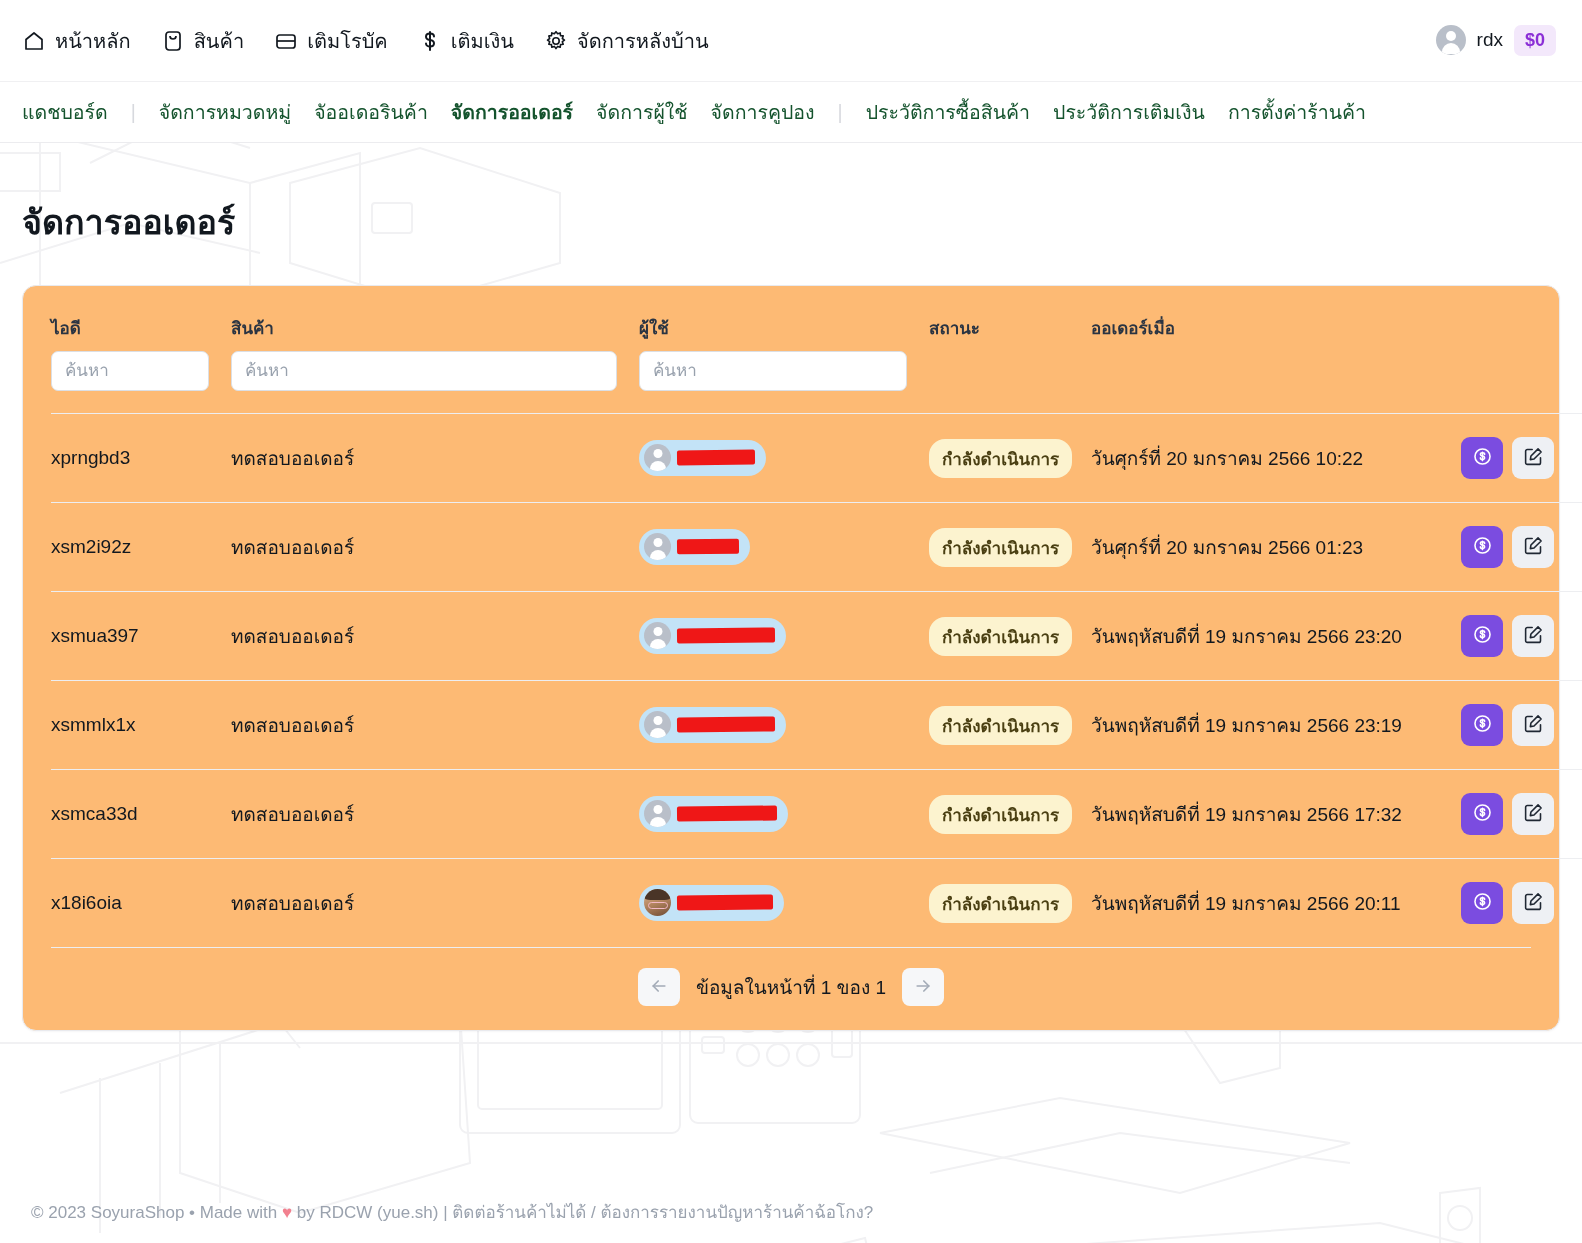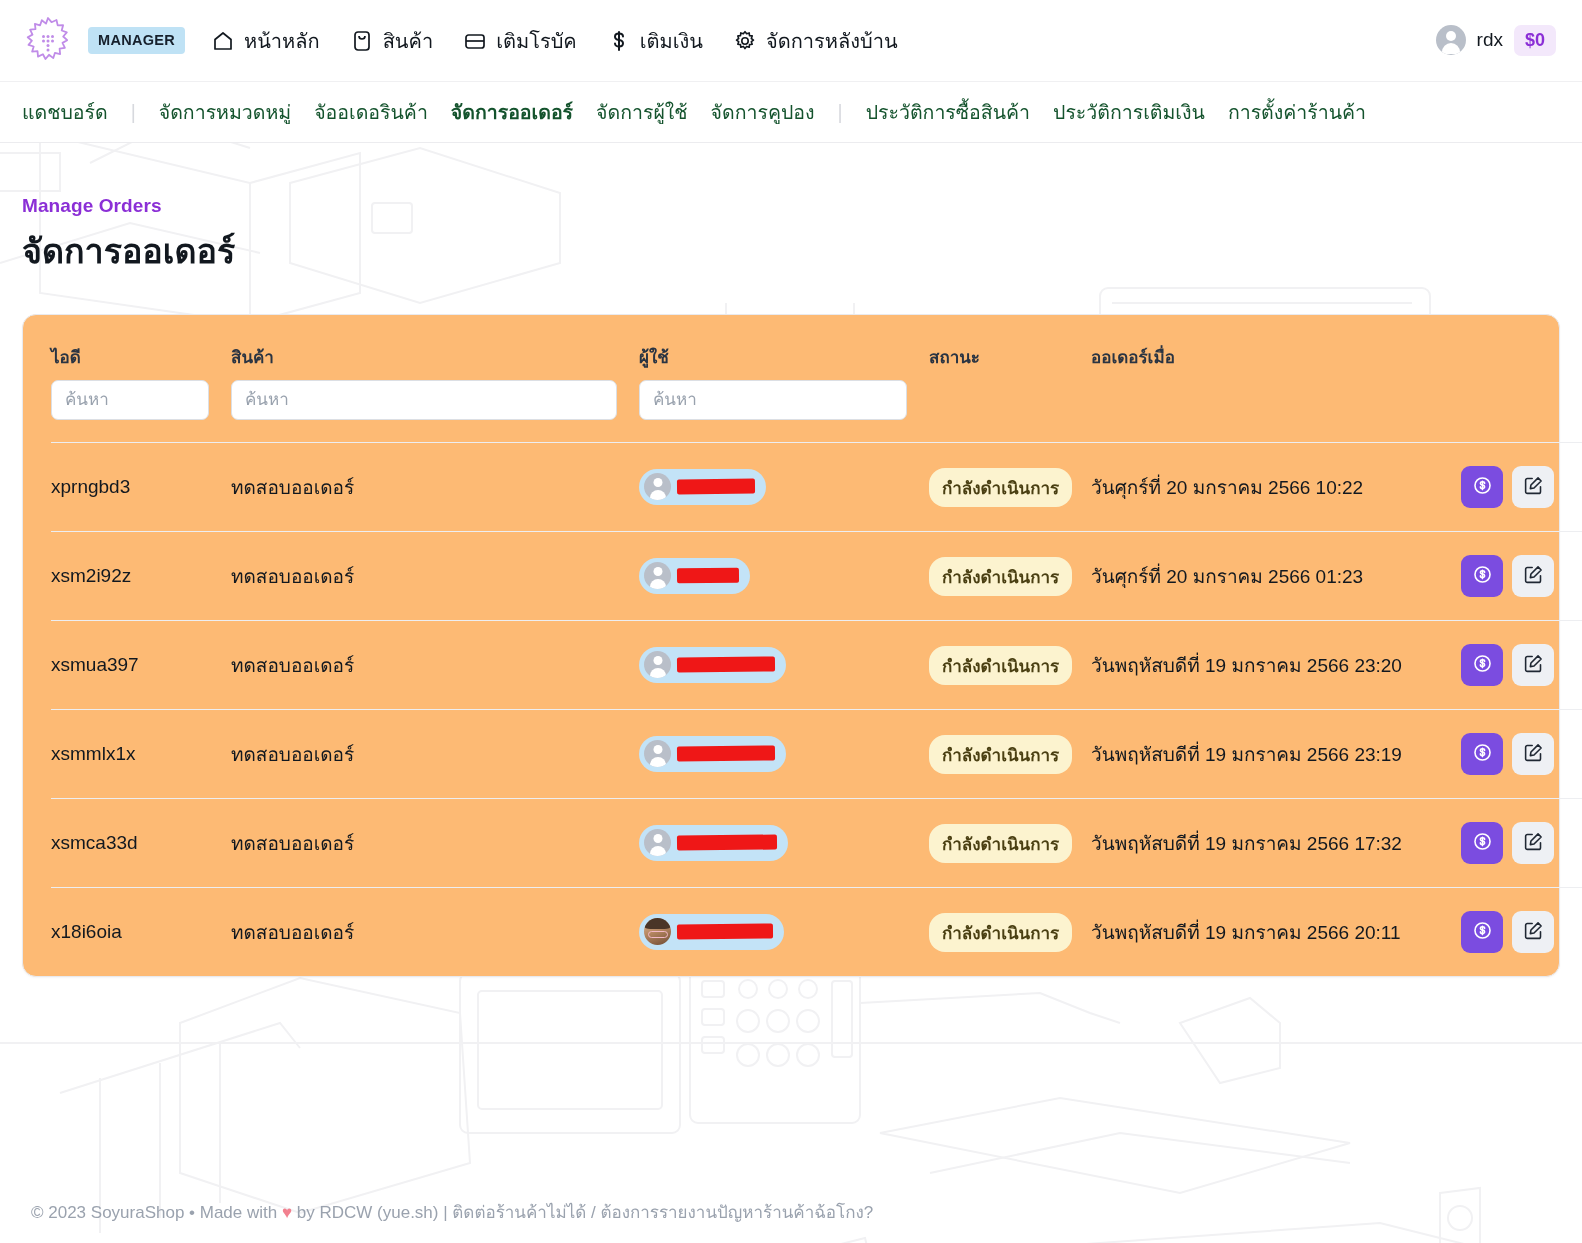--- a/index.html
+++ b/index.html
@@ -380,38 +380,20 @@
       <path d="M825 1105 L865 1095 L870 1115 L830 1125 Z"></path>
       <path d="M380 1240 L1582 1235"></path>
       <path d="M0 120 L130 80 L260 110"></path>
       <path d="M290 40 L420 5 L560 50 L560 120 L420 160 L290 120 Z"></path>
       <rect x="372" y="60" width="40" height="30" rx="3"></rect>
     </g>
   </svg>
 </div>
 
 <header class="topbar">
-  <div class="brand">
-    <span>
-      <svg class="logo-mark" viewBox="0 0 52 52" xmlns="http://www.w3.org/2000/svg">
-        <path d="M26 3 l3.5 4.2 5-2.2 1.2 5.4 5.4-0.2 -1.4 5.3 5.1 1.9 -3.6 4.1 4 3.7 -4.7 2.7 2.4 4.9 -5.3 0.9 0.5 5.4 -5.2-1.2 -1.6 5.2 -4.3-3.3 -3.5 4.2 -2.6-4.8 -4.9 2.4 -0.5-5.4 -5.4 0.5 1.6-5.2 -5.2-1.6 3.4-4.2 -4.2-3.5 4.8-2.6 -2.4-4.9 5.4-0.5 -0.6-5.4 5.2 1.5 1.7-5.1 4.2 3.4 Z" fill="none" stroke="#c08ce8" stroke-width="1.8" stroke-linejoin="round"></path>
-        <g fill="#c08ce8">
-          <circle cx="21.5" cy="21.5" r="1.5"></circle>
-            <circle cx="26" cy="21.5" r="1.5"></circle>
-            <circle cx="30.5" cy="21.5" r="1.5"></circle>
-          <circle cx="21.5" cy="26" r="1.5"></circle>
-            <circle cx="26" cy="26" r="1.5"></circle>
-            <circle cx="30.5" cy="26" r="1.5"></circle>
-          <circle cx="26" cy="30.5" r="1.5"></circle>
-            <circle cx="26" cy="35" r="1.5"></circle>
-        </g>
-      </svg>
-    </span>
-    <span class="manager-badge">MANAGER</span>
-  </div>
 
   <nav class="topnav">
     <a class="topnav-item">
       <span class="ic">
         <svg width="24" height="24" viewBox="0 0 24 24" fill="none" stroke="#12181f" stroke-width="1.7" stroke-linejoin="round">
           <path d="M4 10.5 L12 4 L20 10.5 V20 H4 Z"></path>
         </svg>
       </span>
       <span>หน้าหลัก</span>
     </a>
@@ -473,21 +455,20 @@
   <a class="subnav-item active">จัดการออเดอร์</a>
   <a class="subnav-item">จัดการผู้ใช้</a>
   <a class="subnav-item">จัดการคูปอง</a>
   <span class="subnav-sep">|</span>
   <a class="subnav-item">ประวัติการซื้อสินค้า</a>
   <a class="subnav-item">ประวัติการเติมเงิน</a>
   <a class="subnav-item">การตั้งค่าร้านค้า</a>
 </nav>
 
 <main class="page">
-  <div class="eyebrow">Manage Orders</div>
   <h1 class="page-title">จัดการออเดอร์</h1>
 
   <section class="card">
     <table class="orders">
       <thead>
         <tr>
           <th class="col-id">ไอดี</th>
           <th class="col-prod">สินค้า</th>
           <th class="col-user">ผู้ใช้</th>
           <th class="col-status">สถานะ</th>
@@ -686,18 +667,37 @@
                       <path d="M20 13.5 V19 a2 2 0 0 1-2 2 H5 a2 2 0 0 1-2-2 V6 a2 2 0 0 1 2-2 h5.5"></path>
                       <path d="M17.2 3.3 l3.5 3.5 -8.1 8.1 -4.2 0.7 0.7-4.2 Z"></path>
                     </svg></span>
                 </button>
               </div>
             </td>
           </tr>
         </tbody>
     </table>
 
+    <div class="pagination">
+      <button class="page-btn">
+        <span>
+          <svg width="20" height="20" viewBox="0 0 24 24" fill="none" stroke="currentColor" stroke-width="2" stroke-linecap="round" stroke-linejoin="round">
+            <path d="M19 12H5"></path>
+              <path d="M11 18 L5 12 L11 6"></path>
+          </svg>
+        </span>
+      </button>
+      <span class="page-label">ข้อมูลในหน้าที่ 1 ของ 1</span>
+      <button class="page-btn">
+        <span>
+          <svg width="20" height="20" viewBox="0 0 24 24" fill="none" stroke="currentColor" stroke-width="2" stroke-linecap="round" stroke-linejoin="round">
+            <path d="M5 12H19"></path>
+              <path d="M13 6 L19 12 L13 18"></path>
+          </svg>
+        </span>
+      </button>
+    </div>
   </section>
 </main>
 
 <footer class="footer">
   <span>© 2023 SoyuraShop • Made with </span><span class="heart">♥</span><span> by RDCW (yue.sh) | ติดต่อร้านค้าไม่ได้ / ต้องการรายงานปัญหาร้านค้าฉ้อโกง?</span>
 </footer>
 
 </body></html>

